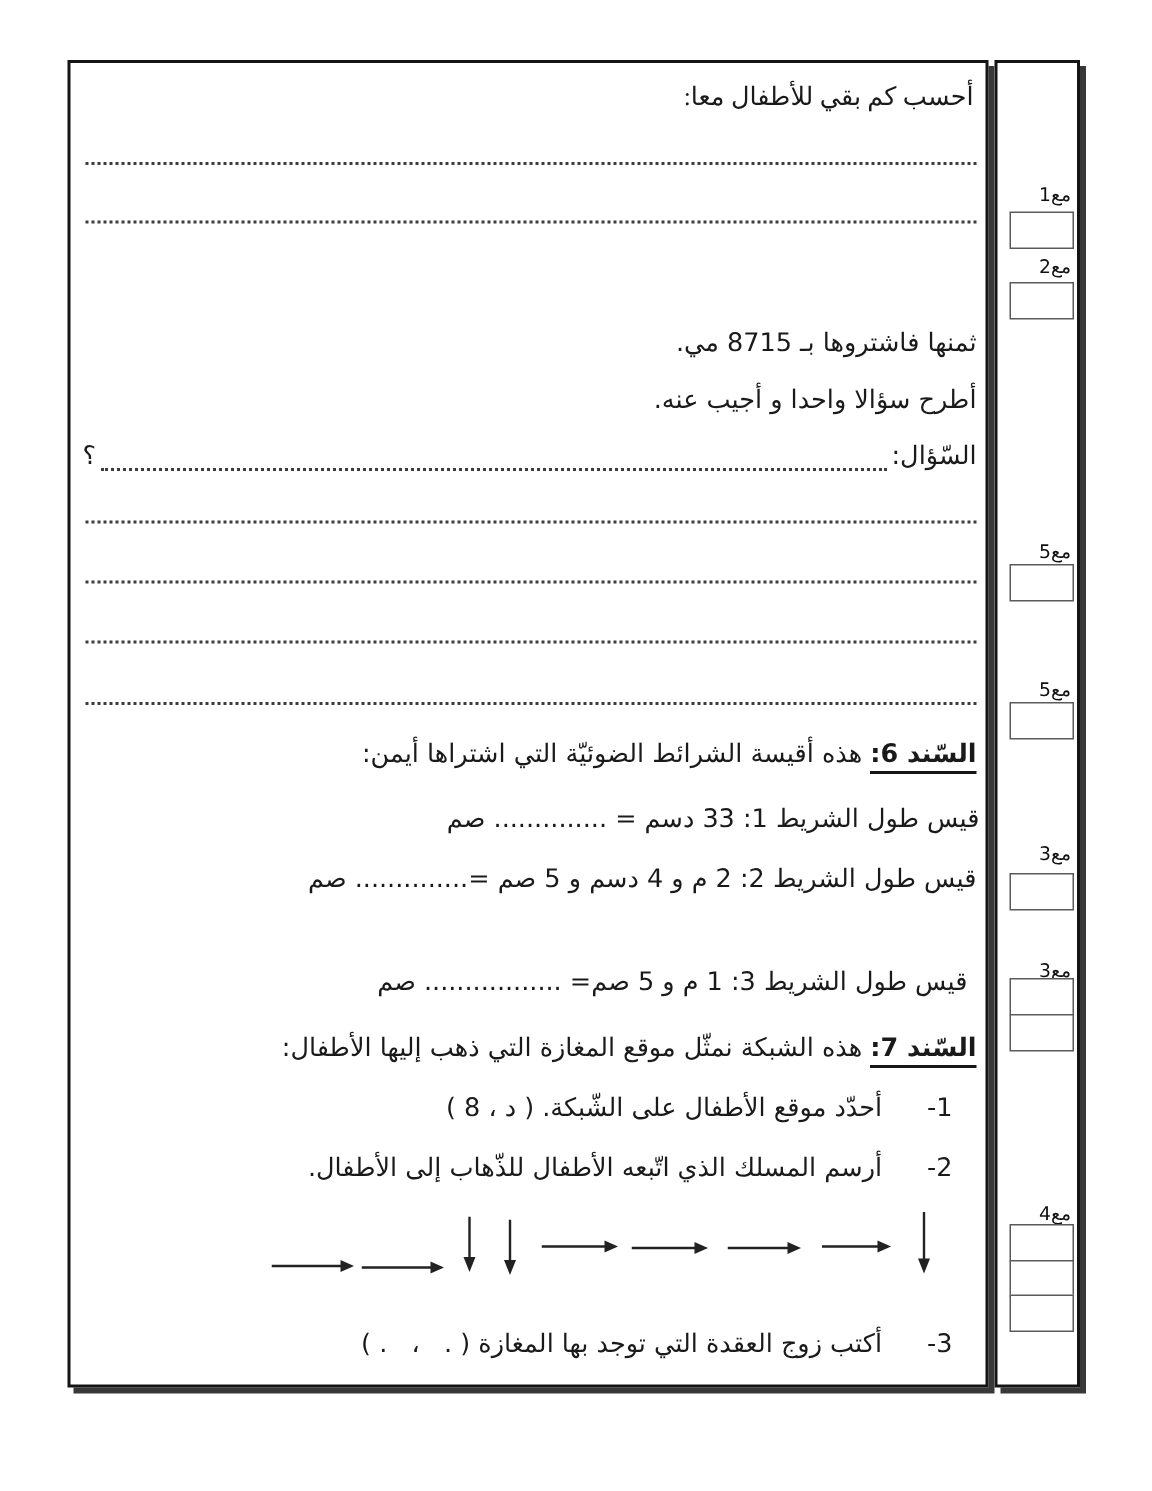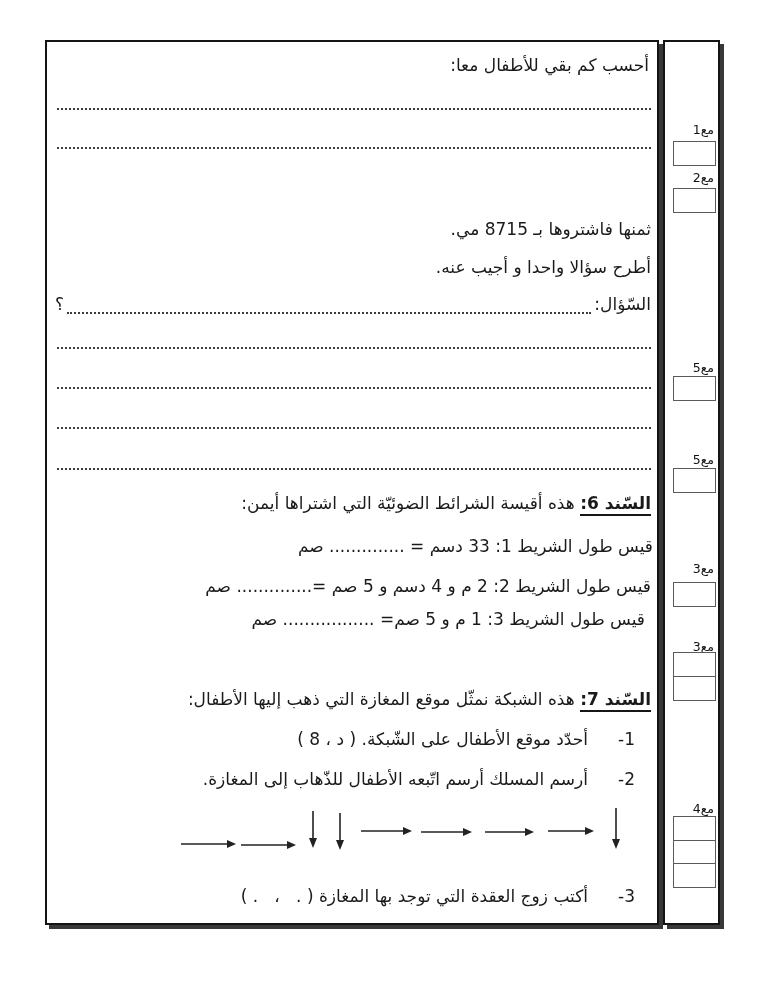--- a/index.html
+++ b/index.html
@@ -39,21 +39,21 @@
   .mcell:first-child{margin-top:0;}
   svg{display:block;}
 </style>
 </head>
 <body>
 
 <div class="page">
 
   <div class="main-box">
 
-    <div class="row" style="top:12px;right:8px;">أحسب كم بقي للأطفال معا:</div>
+    <div class="row" style="top:12px;right:8px;font-family:Liberation Serif, serif;">أحسب كم بقي للأطفال معا:</div>
 
     <div class="dotline" style="top:64px;"></div>
     <div class="dotline" style="top:103px;"></div>
 
 
     <div class="row" style="top:176px;right:6px;">ثمنها فاشتروها بـ 8715 مي.</div>
 
     <div class="row" style="top:214px;right:6px;">أطرح سؤالا واحدا و أجيب عنه.</div>
 
     <div class="q-row" style="top:252px;">
@@ -68,36 +68,36 @@
     <div class="dotline" style="top:424px;"></div>
 
     <div class="row" style="top:450px;right:6px;margin-left:36px;">
       <span class="sanad-head">السّند 6:</span>
       <span> </span>
       <span>هذه أقيسة الشرائط الضوئيّة التي اشتراها أيمن:</span>
     </div>
 
     <div class="row" style="top:493px;right:4px;">قيس طول الشريط 1: 33 دسم = .............. صم</div>
     <div class="row" style="top:533px;right:6px;">قيس طول الشريط 2: 2 م و 4 دسم و 5 صم =.............. صم</div>
-    <div class="row" style="top:566px;right:12px;margin-left:16px;">قيس طول الشريط 3: 1 م و 5 صم= ................. صم</div>
+    <div class="row" style="top:602px;right:12px;margin-left:16px;">قيس طول الشريط 3: 1 م و 5 صم= ................. صم</div>
 
     <div class="row" style="top:646px;right:6px;">
       <span class="sanad-head">السّند 7:</span>
       <span> </span>
       <span>هذه الشبكة نمثّل موقع المغازة التي ذهب إليها الأطفال:</span>
     </div>
 
     <div class="item-row" style="top:687px;right:22px;">
       <span>1-</span>
       <span>أحدّد موقع الأطفال على الشّبكة. ( د ، 8 )</span>
     </div>
 
     <div class="item-row" style="top:727px;right:22px;">
       <span>2-</span>
-      <span>أرسم المسلك أرسم اتّبعه الأطفال للذّهاب إلى المغازة.</span>
+      <span>أرسم المسلك الذي اتّبعه الأطفال للذّهاب إلى الأطفال.</span>
     </div>
 
     <div class="arrows">
       <span class="arrow" style="left:563px;top:2px;">
         <svg width="12" height="42">
             <line x1="6" y1="0" x2="6" y2="32" stroke="#222" stroke-width="1.6"></line>
             <polygon points="2,31 10,31 6,41" fill="#222"></polygon>
           </svg>
       </span>
       <span class="arrow" style="left:501px;top:19px;">

